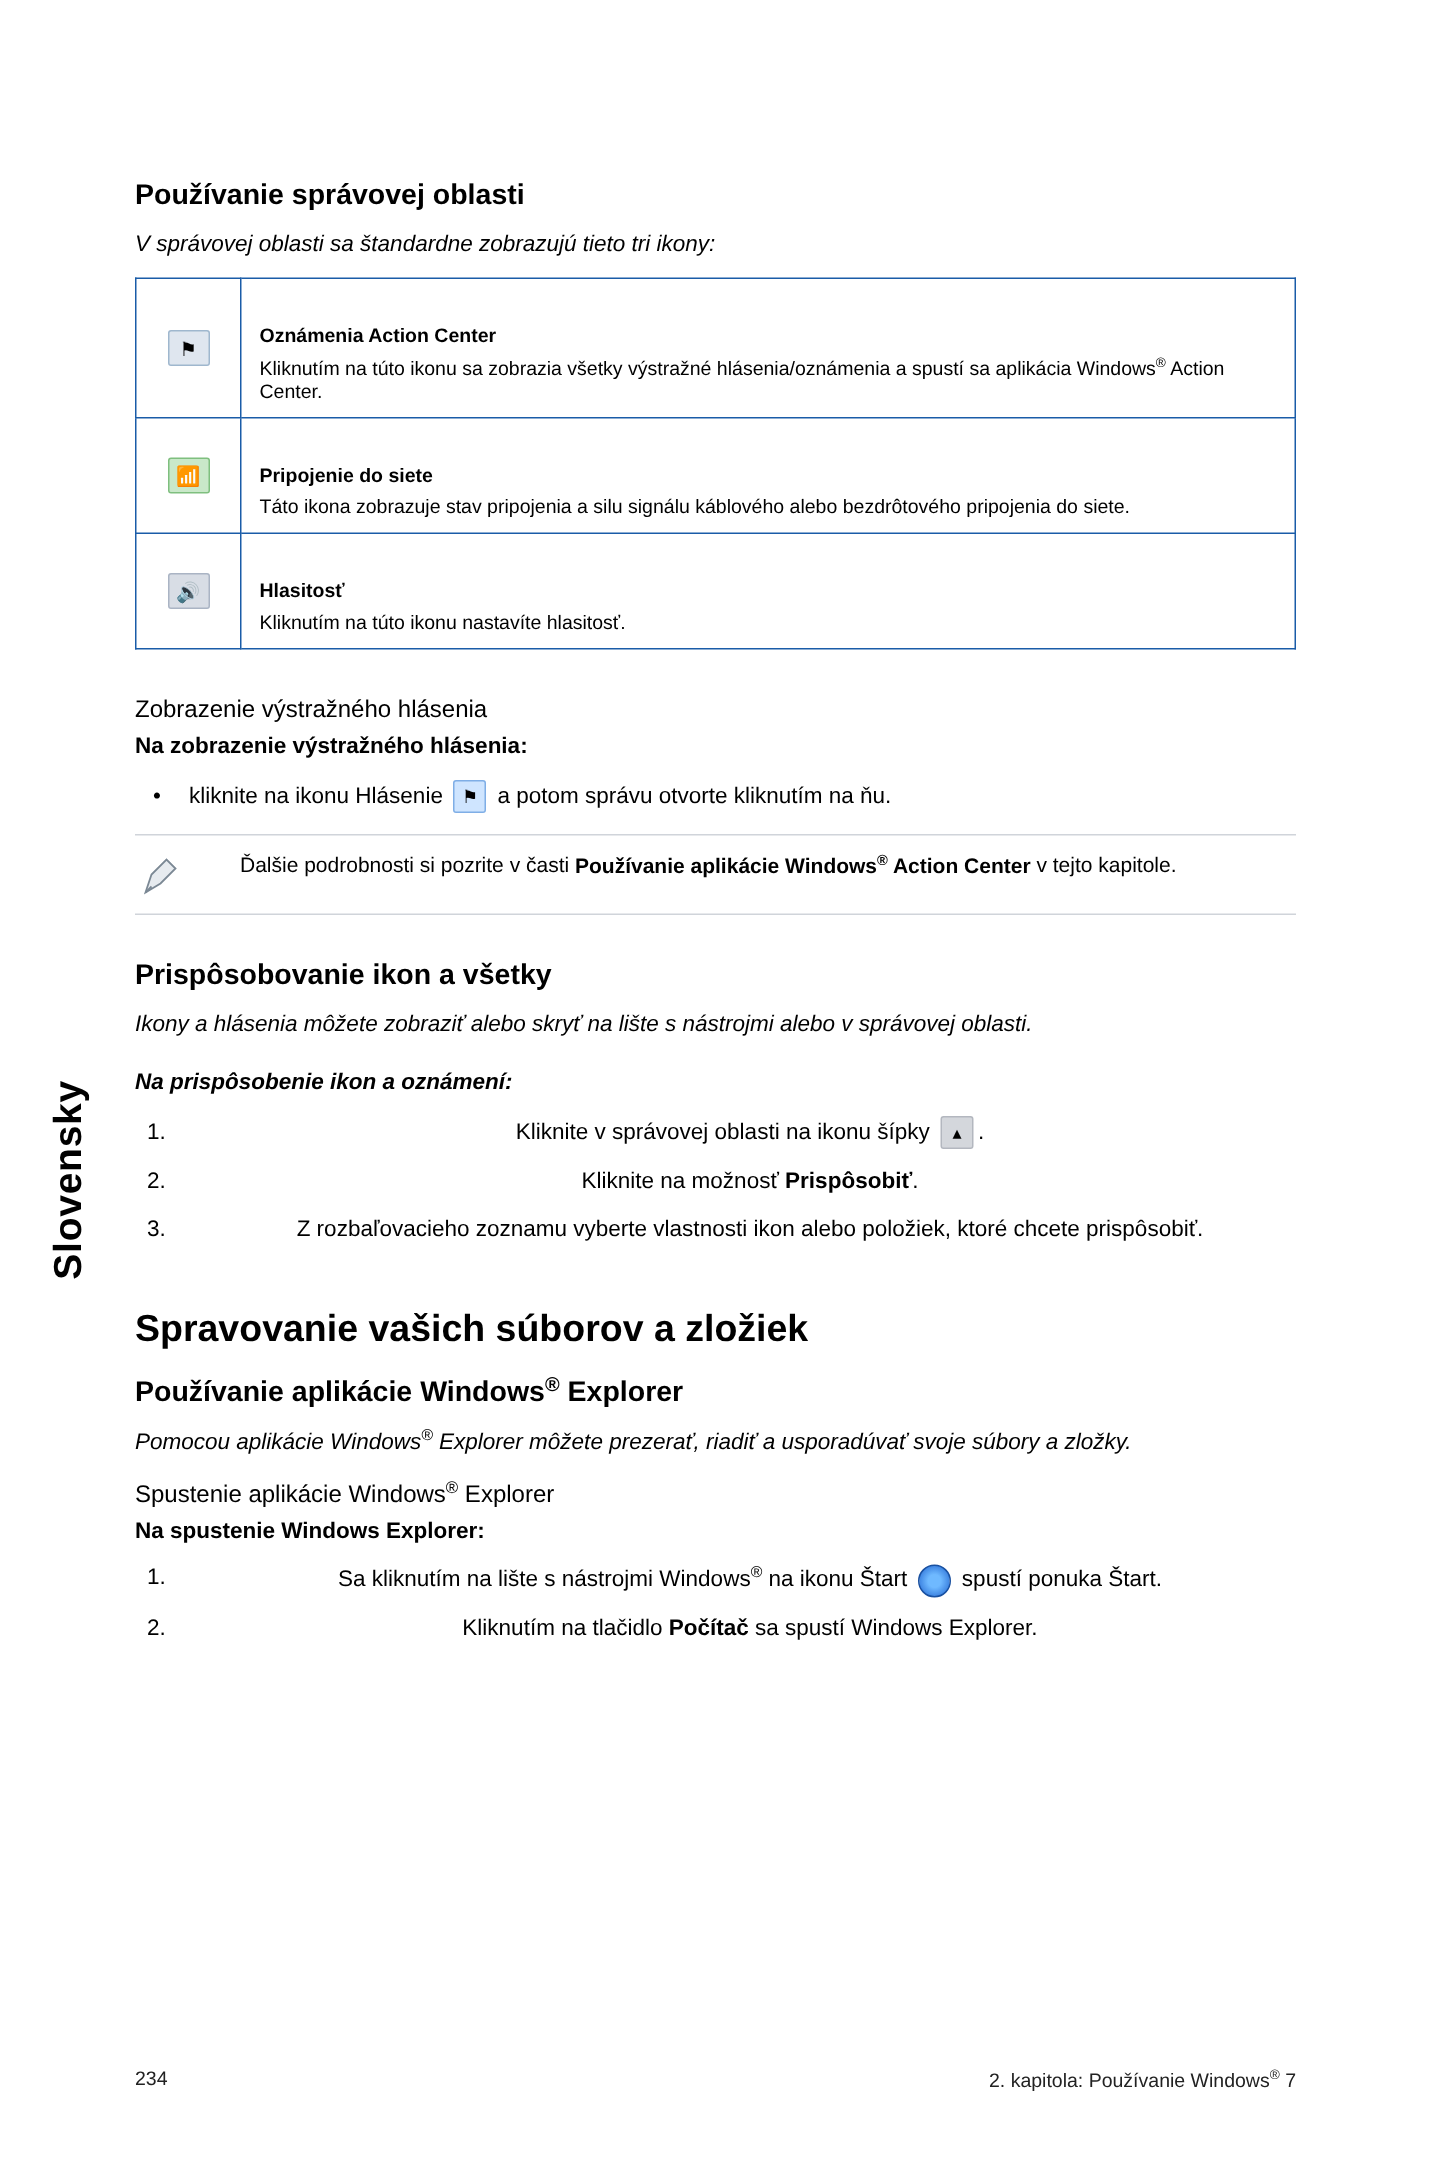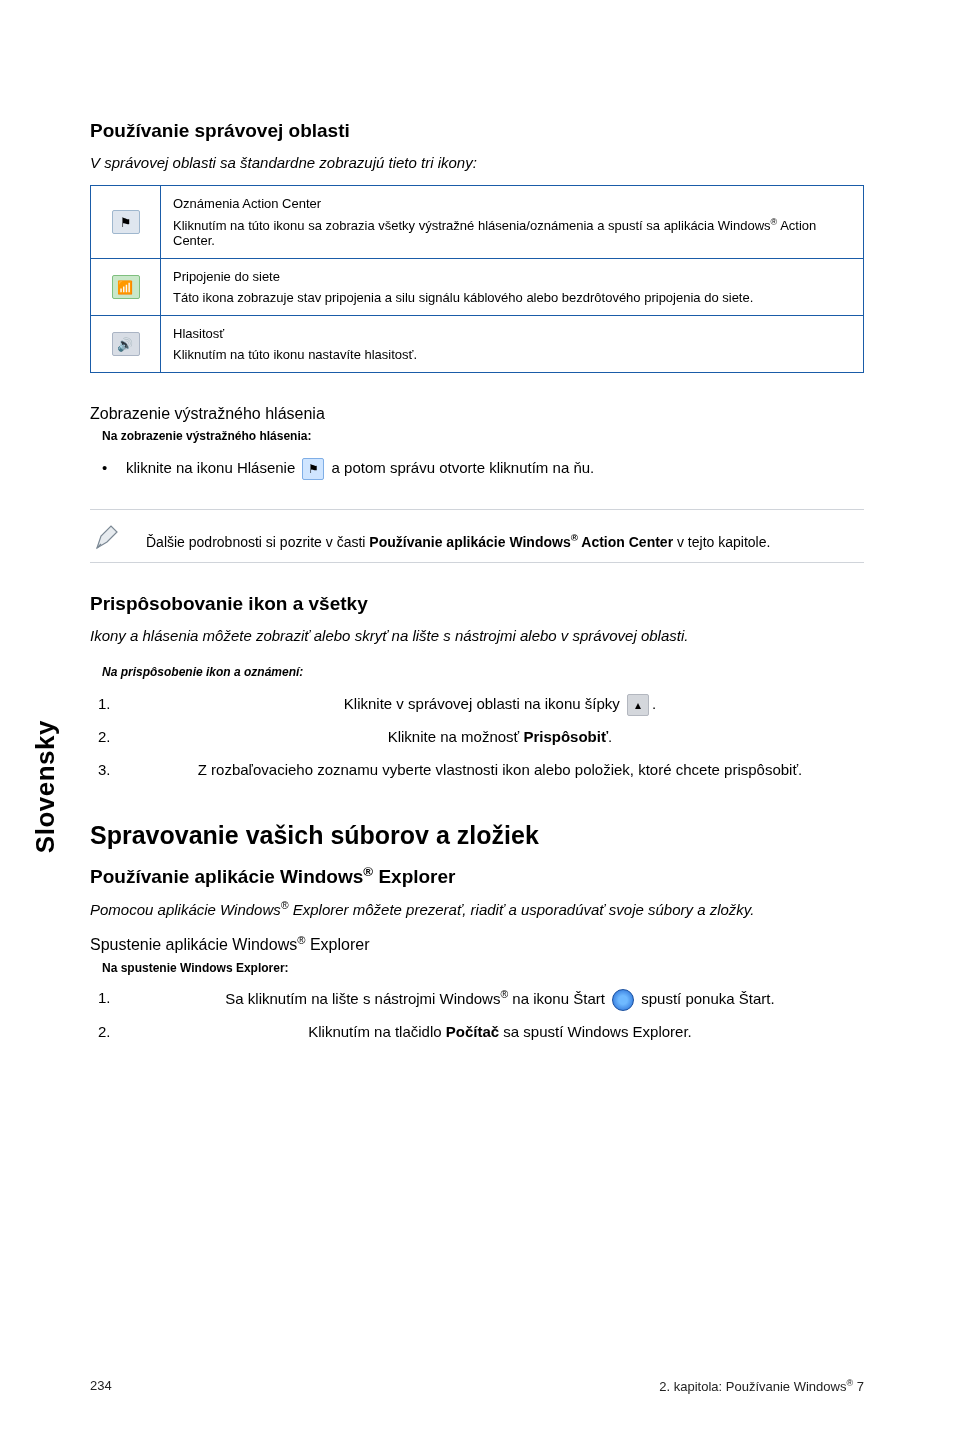--- a/index.html
+++ b/index.html
@@ -17,43 +17,43 @@
   h1.section { font-size: 25px; font-weight: bold; margin: 40px 0 14px 0; }
   p { font-size: 15px; margin: 0 0 10px 0; line-height: 1.4; font-style: italic; }
   .table {
     border: 1.5px solid #1a5ca8;
     border-collapse: collapse;
     width: 100%;
     margin: 12px 0 32px 0;
   }
   .table td { border: 1.5px solid #1a5ca8; padding: 10px 12px; vertical-align: middle; font-size: 13px; }
   .table td.iconcell { width: 70px; text-align: center; background: #fff; }
-  .table .rowtitle { font-weight: normal; display: block; margin-bottom: 6px; font-size: 13px; }
+  .table .rowtitle { font-weight: bold; display: block; margin-bottom: 6px; font-size: 13px; margin-top: 20px; }
   .sq-icon {
     display: inline-flex; align-items: center; justify-content: center;
     width: 28px; height: 24px; background: #dfe6ef; border: 1px solid #9fb7ce; border-radius: 2px; font-size: 13px;
   }
   .sq-icon.green { background: #c9e8c9; border-color: #7fbf7f; color:#2a6e2a;}
   .sq-icon.gray { background: #d8dde5; border-color: #aab4c4; }
   .sub-h { font-weight: normal; font-size: 16px; margin: 6px 0 6px 0; }
-  .sub-b { font-weight: bold; font-size: 12px; margin: 0 0 12px 12px; }
-  ul.bullet { list-style: none; padding: 0; margin: 0 0 28px 0; }
+  .sub-b { font-weight: bold; font-size: 15px; margin: 0 0 12px 0; }
+  ul.bullet { list-style: none; padding: 0; margin: 0 0 12px 0; }
   ul.bullet li { font-size: 15px; padding-left: 36px; position: relative; line-height: 26px; }
   ul.bullet li::before { content: "•"; position: absolute; left: 12px; }
   .inline-icon {
     display: inline-flex; align-items: center; justify-content: center;
     width: 22px; height: 22px; background: #dfe6ef; border: 1px solid #9fb7ce; border-radius: 2px;
     font-size: 12px; vertical-align: middle; margin: 0 3px;
   }
   .inline-icon.blue { background: #cfe5ff; border-color: #7faee6; }
   .inline-icon.grayup { background: #d4d7dc; border-color: #b3b7bf; }
   .inline-icon.win { background: radial-gradient(circle,#6fb9ff 30%,#2a6fd6 90%); border:1px solid #1950a0; border-radius:50%; width:22px;height:22px;}
   .note-row {
-    display: flex; gap: 20px; border-top: 1px solid #d0d4da; border-bottom: 1px solid #d0d4da;
-    padding: 10px 0; margin: 12px 0 30px 0; align-items: flex-end;
+    display: flex; gap: 34px; border-top: 1px solid #d0d4da; border-bottom: 1px solid #d0d4da;
+    padding: 10px 0; margin: 12px 0 30px 0;
   }
   .pen-icon { width: 36px; flex: 0 0 36px; display:flex; align-items:flex-start; justify-content:center; padding-top:2px;}
   .note-text { font-size: 14px; line-height: 1.4; }
   ol.steps { margin: 8px 0 0 0; padding-left: 0; list-style: none; counter-reset: step; text-align: center; }
   ol.steps li { font-size: 15px; margin: 10px 0; padding-left: 46px; position: relative; line-height: 1.5;}
   ol.steps li::before { counter-increment: step; content: counter(step) "."; position: absolute; left: 8px; }
   sup { font-size: 0.7em; }
   .side-label {
     position: absolute; left: 30px; top: 720px; transform: rotate(0deg);
     writing-mode: vertical-rl; font-weight: bold; font-size: 26px; letter-spacing: 0.5px;

